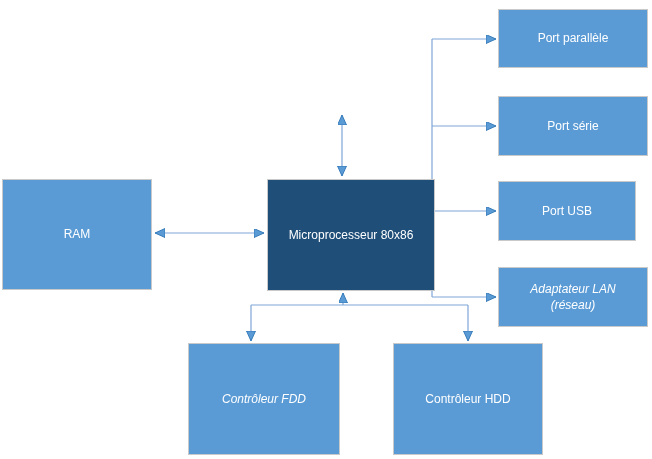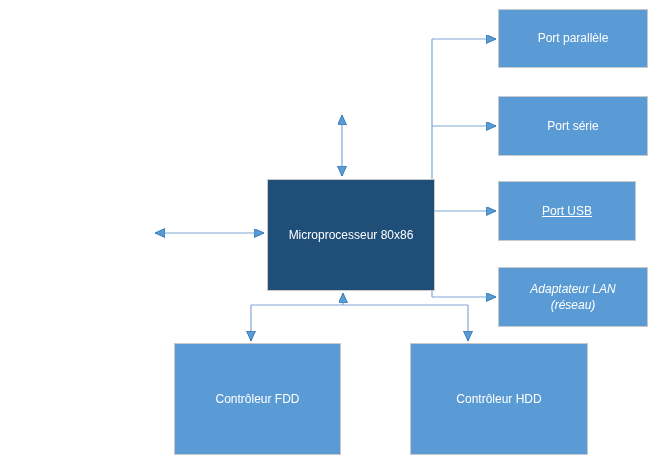--- a/index.html
+++ b/index.html
@@ -90,42 +90,45 @@
 
     <g>
       <line x1="251" y1="305" x2="468" y2="305"></line>
       <line x1="343" y1="305" x2="343" y2="293" marker-end="url(#arrow)"></line>
       <line x1="251" y1="305" x2="251" y2="341" marker-end="url(#arrow)"></line>
       <line x1="468" y1="305" x2="468" y2="341" marker-end="url(#arrow)"></line>
     </g>
   </svg>
 
 
+  <div class="node" style="left:2px; top:179px; width:150px; height:111px;">
+    <span>RAM</span>
+  </div>
 
   <div class="node dark" style="left:267px; top:179px; width:168px; height:112px;">
     <span>Microprocesseur 80x86</span>
   </div>
 
   <div class="node" style="left:498px; top:9px; width:150px; height:59px;">
     <span>Port parallèle</span>
   </div>
 
   <div class="node" style="left:498px; top:96px; width:150px; height:60px;">
     <span>Port série</span>
   </div>
 
-  <div class="node" style="left:498px; top:181px; width:138px; height:60px;text-decoration:underline;">
+  <div class="node" style="left:498px; top:181px; width:138px; height:60px;">
     <span>Port USB</span>
   </div>
 
   <div class="node" style="left:498px; top:267px; width:150px; height:60px;font-style:italic;">
     <span>Adaptateur LAN (réseau)</span>
   </div>
 
-  <div class="node" style="left:174px; top:343px; width:167px; height:112px;">
+  <div class="node" style="left:188px; top:343px; width:152px; height:112px;font-style:italic;">
     <span>Contrôleur FDD</span>
   </div>
 
-  <div class="node" style="left:393px; top:343px; width:178px; height:112px;margin-left:17px;">
+  <div class="node" style="left:393px; top:343px; width:150px; height:112px;">
     <span>Contrôleur HDD</span>
   </div>
 
 </div>
 
 </body></html>

